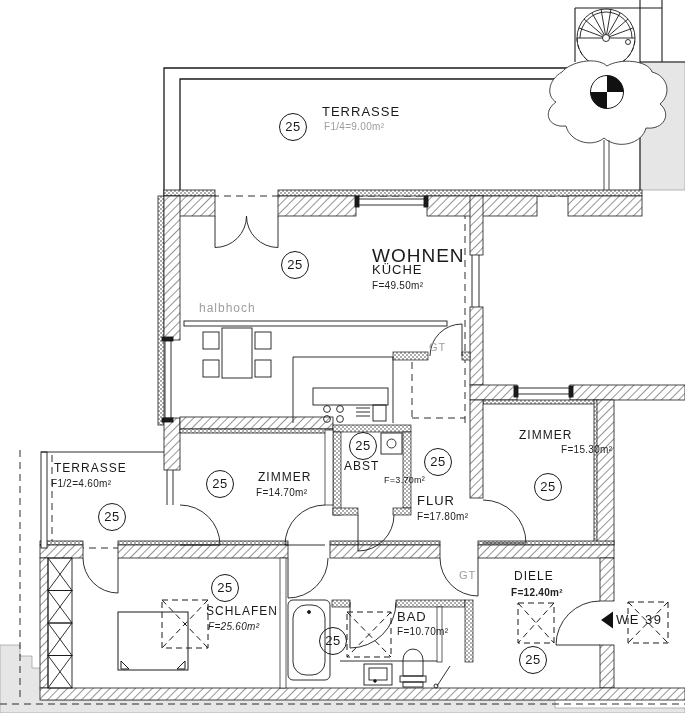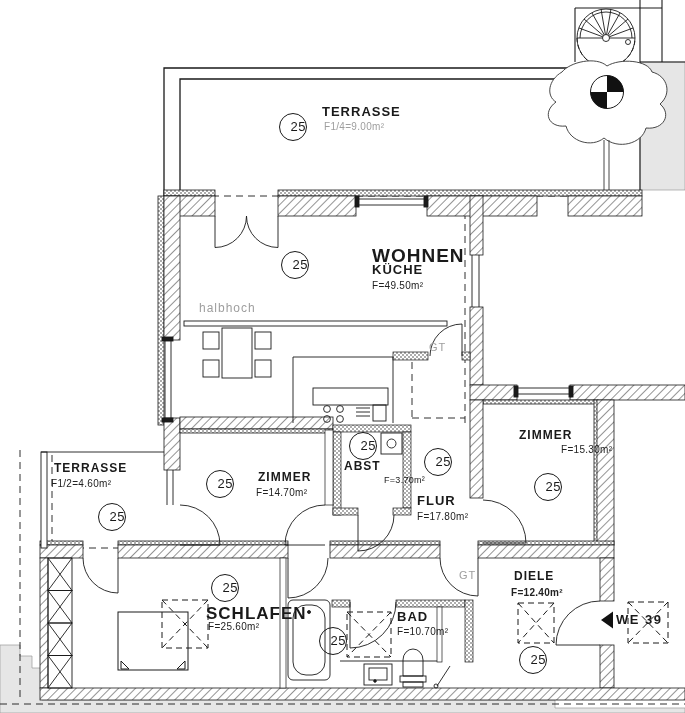--- a/index.html
+++ b/index.html
@@ -1,23 +1,23 @@
 <!DOCTYPE html>
 <html><head>
 <meta charset="utf-8">
 <style>
   html,body{margin:0;padding:0;background:#fff;}
   #plan{position:relative;width:685px;height:713px;background:#fff;overflow:hidden;
         font-family:"Liberation Sans",sans-serif;color:#1a1a1a;}
   #linework{position:absolute;left:0;top:0;}
-  .lbl{position:absolute;font-weight:bold;letter-spacing:1px;white-space:nowrap;}
+  .lbl{position:absolute;font-weight:normal;letter-spacing:1px;white-space:nowrap;}
   .area{position:absolute;font-size:10px;letter-spacing:0.3px;color:#222;white-space:nowrap;}
   .gray{color:#9e9e9e;}
   .num{position:absolute;width:28px;height:28px;border:1.6px solid #1a1a1a;border-radius:50%;
-       box-sizing:border-box;text-align:right;line-height:25px;font-size:13px;
+       box-sizing:border-box;text-align:center;line-height:25px;font-size:13px;
        letter-spacing:0.5px;background:transparent;}
 </style>
 </head>
 <body>
 
 <div id="plan">
 
 <svg id="linework" width="685" height="713" viewBox="0 0 685 713">
   <defs>
     <pattern id="hatch" width="6" height="6" patternTransform="rotate(45)" patternUnits="userSpaceOnUse">
@@ -367,22 +367,22 @@
 <div class="num" style="left:534px;top:473px;">25</div>
 
 <div class="lbl gray" style="left:429px;top:341px;font-size:11px;font-weight:normal;">GT</div>
 <div class="lbl gray" style="left:459px;top:569px;font-size:11px;font-weight:normal;">GT</div>
 
 <div class="lbl" style="left:514px;top:569px;font-size:12px;">DIELE</div>
 <div class="area" style="left:511px;top:587px;font-weight:bold;">F=12.40m²</div>
 <div class="num" style="left:519px;top:646px;">25</div>
 
 <div class="num" style="left:211px;top:574px;">25</div>
-<div class="lbl" style="left:206px;top:604px;font-size:17px;">SCHLAFEN</div>
-<div class="area" style="left:208px;top:621px;">F=25.60m²</div>
+<div class="lbl" style="left:206px;top:604px;font-size:12px;">SCHLAFEN</div>
+<div class="area" style="left:208px;top:621px;font-style:italic;">F=25.60m²</div>
 
 <div class="num" style="left:319px;top:627px;">25</div>
 <div class="lbl" style="left:397px;top:609px;font-size:13px;">BAD</div>
 <div class="area" style="left:397px;top:626px;">F=10.70m²</div>
 
 <div class="lbl" style="left:616px;top:612px;font-size:13px;letter-spacing:1.5px;">WE 39</div>
 
 </div>
 
 </body></html>

